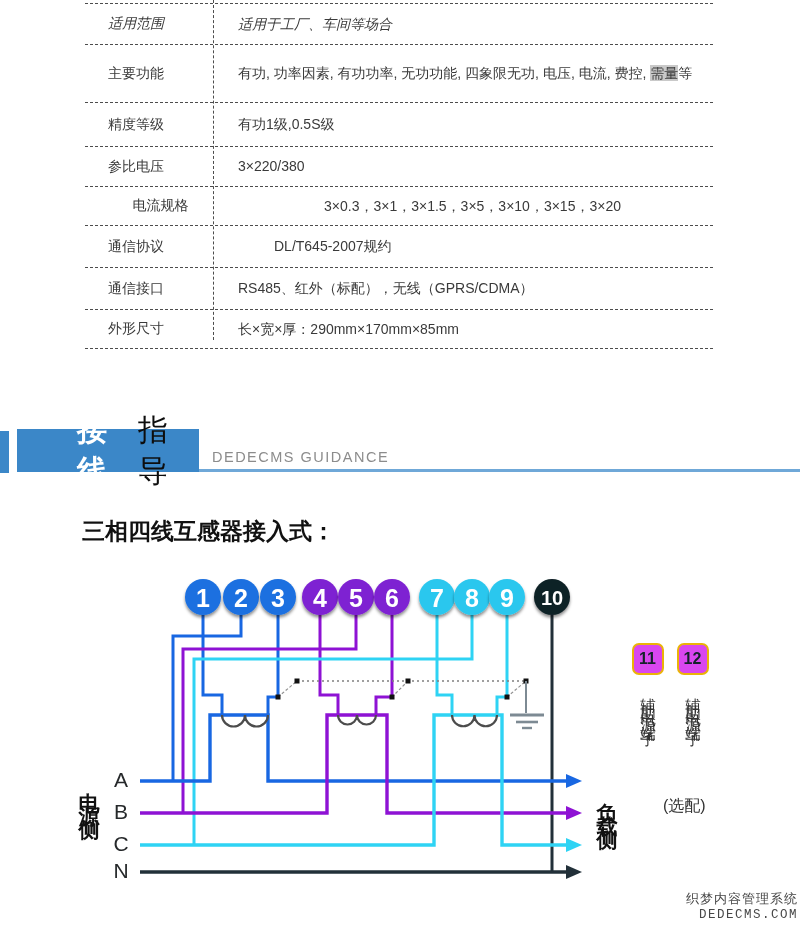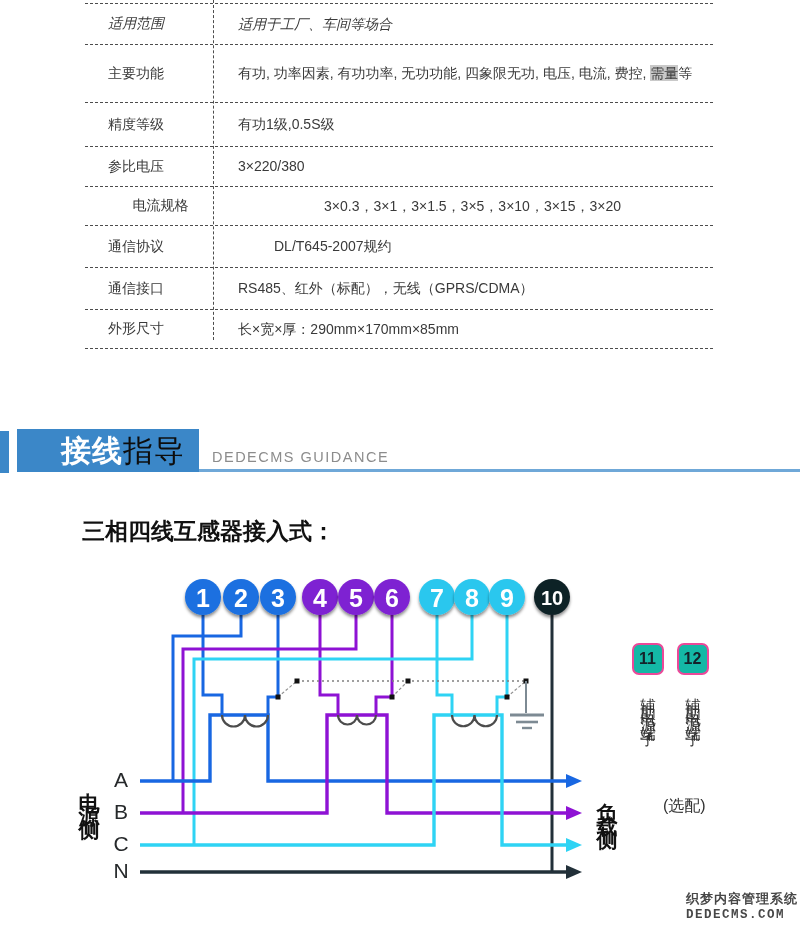--- a/index.html
+++ b/index.html
@@ -14,21 +14,21 @@
   .spec-row{display:flex;align-items:center;border-bottom:1.5px dashed #4d4d4d;}
   .spec-label{width:128px;flex:0 0 128px;padding-left:23px;box-sizing:border-box;
     font-size:14px;color:#3a3a3a;}
   .spec-value{flex:1;padding-left:25px;padding-right:6px;font-size:14px;line-height:19px;color:#3a3a3a;}
   .hl{background:#c9c9c9;}
   #spec-divider{left:213px;top:0;height:340px;width:0;border-left:1.5px dashed #4d4d4d;}
 
   
   #hdr-mini{left:0;top:431px;width:9px;height:42px;background:var(--header-blue);}
   #hdr-box{left:17px;top:429px;width:182px;height:43px;background:var(--header-blue);
-    display:flex;align-items:flex-end;padding-left:44px;box-sizing:border-box;}
+    display:flex;align-items:center;padding-left:60px;box-sizing:border-box;}
   #hdr-box .t1{font-size:30px;font-weight:bold;color:#ffffff;letter-spacing:1px;}
   #hdr-box .t2{font-size:30px;font-weight:normal;color:#0d0d0d;letter-spacing:1px;}
   #hdr-sub{left:212px;top:449px;font-size:14.5px;color:#8c8c8c;letter-spacing:1.5px;}
   #hdr-line{left:199px;top:469px;width:601px;height:2.5px;background:var(--underline-blue);}
 
   
   #diagram-title{left:82px;top:516px;font-size:23px;font-weight:bold;color:#111;}
   #wiring-svg{left:60px;top:555px;}
   .wA{stroke:var(--wire-blue);}  .wB{stroke:var(--wire-purple);}
   .wC{stroke:var(--wire-cyan);}  .wN{stroke:var(--wire-dark);}
@@ -40,28 +40,28 @@
 
   .vtext{writing-mode:vertical-rl;text-orientation:upright;}
   #src-label{left:75px;top:776px;font-size:21px;font-weight:bold;color:#111;letter-spacing:13px;}
   #load-label{left:593px;top:786px;font-size:21px;font-weight:bold;color:#111;letter-spacing:13px;}
   .phase-letter{font-size:21px;color:#26292b;width:22px;text-align:center;}
   #lblA{left:110px;top:768px;} #lblB{left:110px;top:800px;}
   #lblC{left:110px;top:832px;} #lblN{left:110px;top:859px;}
 
   #aux-terminals{left:625px;top:643px;display:flex;}
   .aux-col{width:45px;display:flex;flex-direction:column;align-items:center;}
-  .aux-box{width:28px;height:28px;border:2px solid #ec4899;border-radius:7px;background:#14b8a6;
+  .aux-box{width:28px;height:28px;border:2px solid #eab308;border-radius:7px;background:#d946ef;
     display:flex;align-items:center;justify-content:center;font-size:16px;font-weight:bold;color:#14222a;}
   .aux-label{margin-top:10px;writing-mode:vertical-rl;text-orientation:upright;
     font-size:15.5px;color:#333;letter-spacing:7px;}
   #optional-note{left:663px;top:796px;font-size:16px;color:#333;}
 
   
-  #watermark{right:2px;top:890px;color:#474747;font-weight:bold;
+  #watermark{right:2px;top:890px;text-align:right;color:#474747;font-weight:normal;
     text-shadow:1px 0 0 #fff,-1px 0 0 #fff,0 1px 0 #fff,0 -1px 0 #fff,1px 1px 0 #fff,-1px -1px 0 #fff;}
   #watermark .wm1{font-size:13px;letter-spacing:1px;}
   #watermark .wm2{font-size:12.5px;letter-spacing:1.5px;font-family:"Liberation Mono","DejaVu Sans Mono",monospace;}
 </style>
 </head>
 <body>
 
 <div id="spec-table" class="abs">
     <div class="spec-row" style="min-height: 40px; font-style: italic;">
       <div class="spec-label">适用范围</div>

